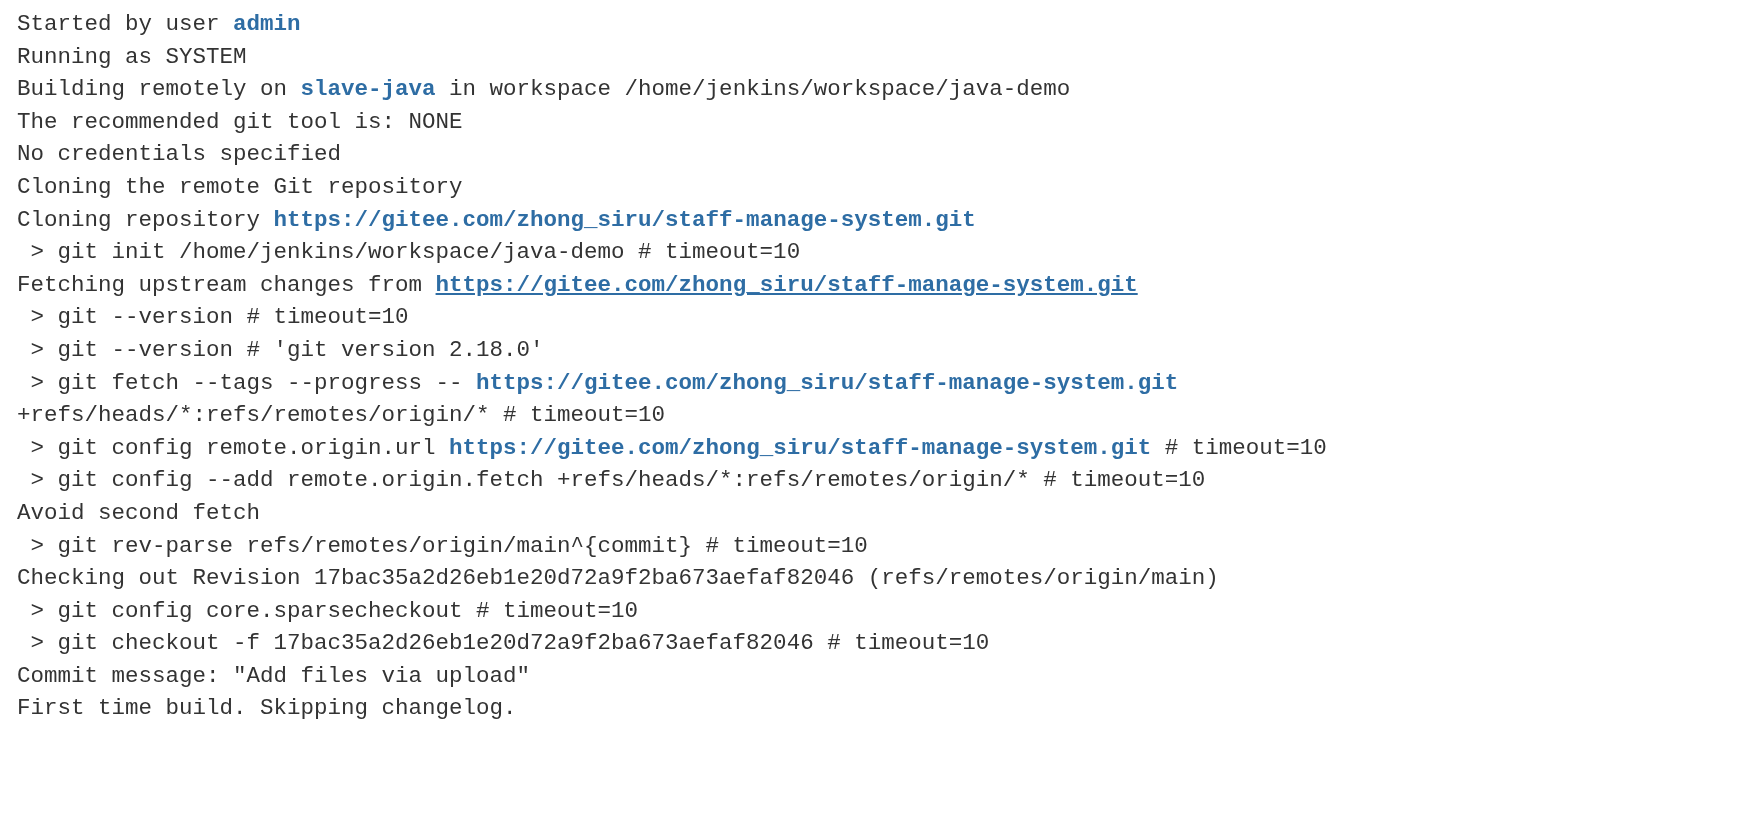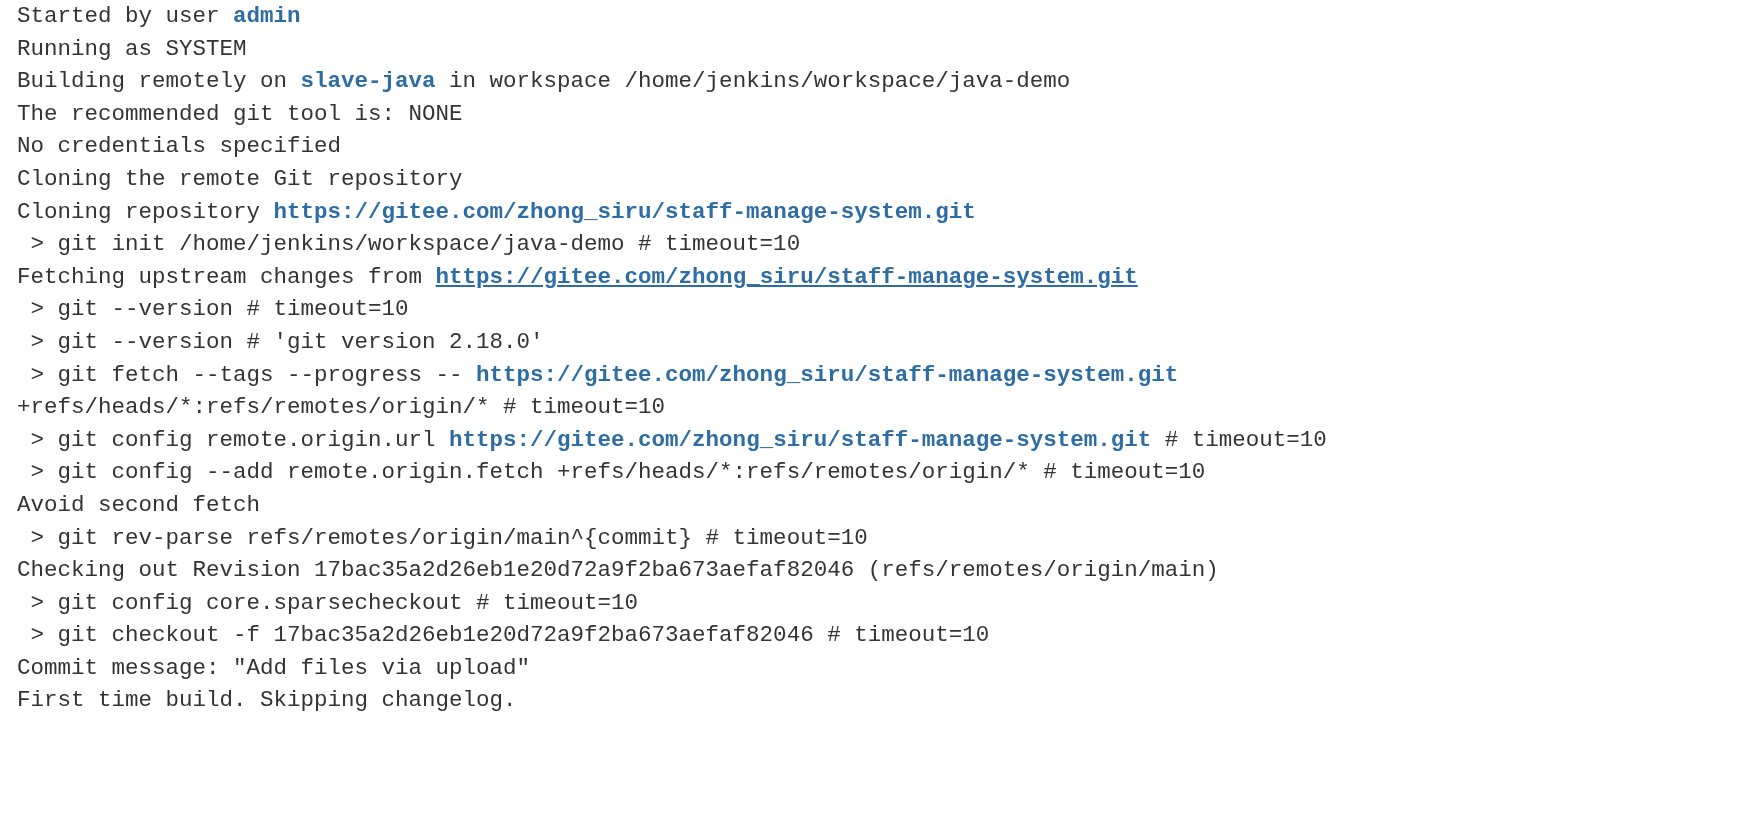--- a/index.html
+++ b/index.html
@@ -9,21 +9,21 @@
   }
   body {
     width: 1738px;
     height: 816px;
     overflow: hidden;
   }
   .console {
     box-sizing: border-box;
     width: 1738px;
     height: 608px;
-    padding: 0 0 0 17px;
+    padding: 8px 0 0 17px;
     font-family: "Liberation Mono", "DejaVu Sans Mono", monospace;
     font-size: 22.5px;
     line-height: 32.6px;
     color: #333333;
     background: #ffffff;
     white-space: pre;
   }
   .console-line {
     white-space: pre;
   }

